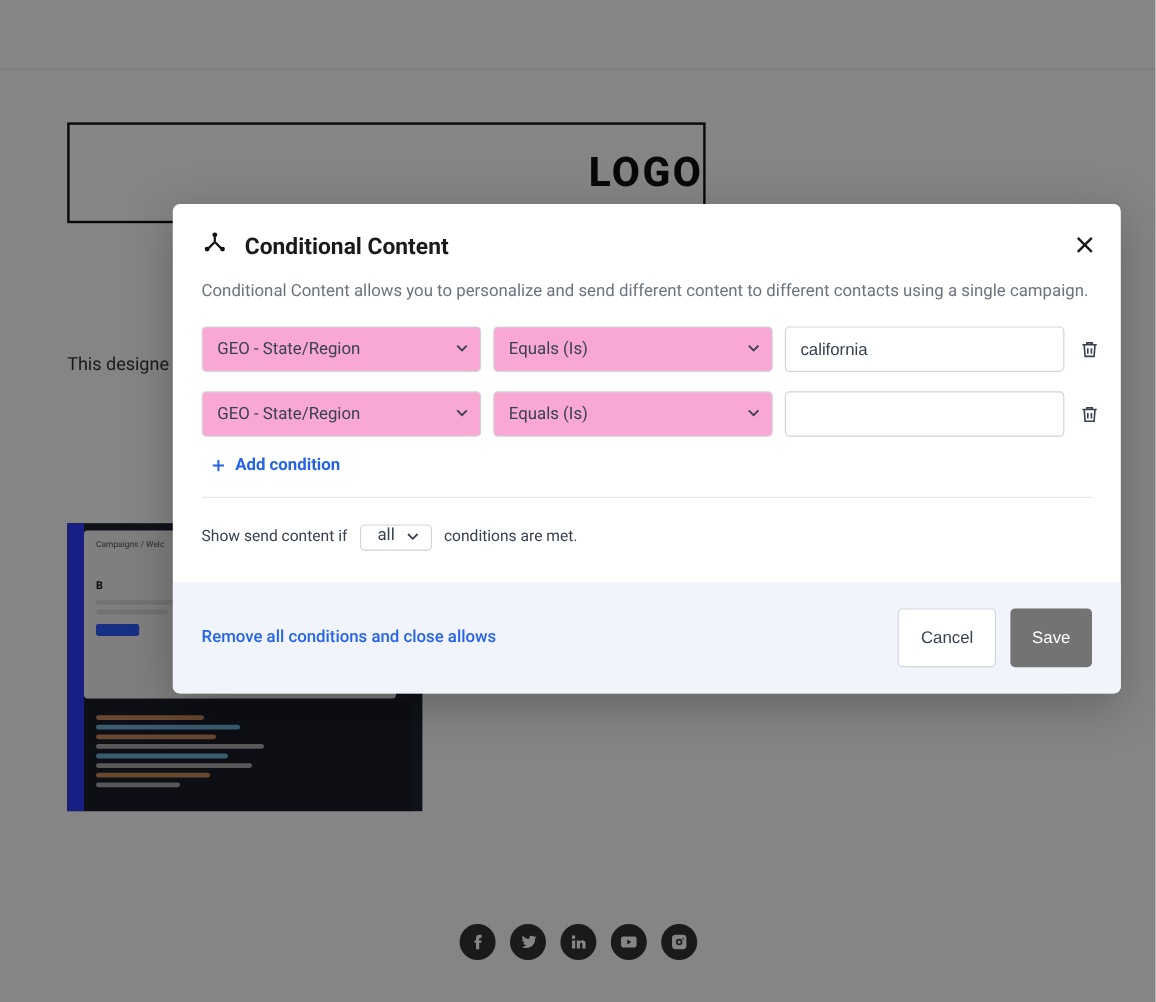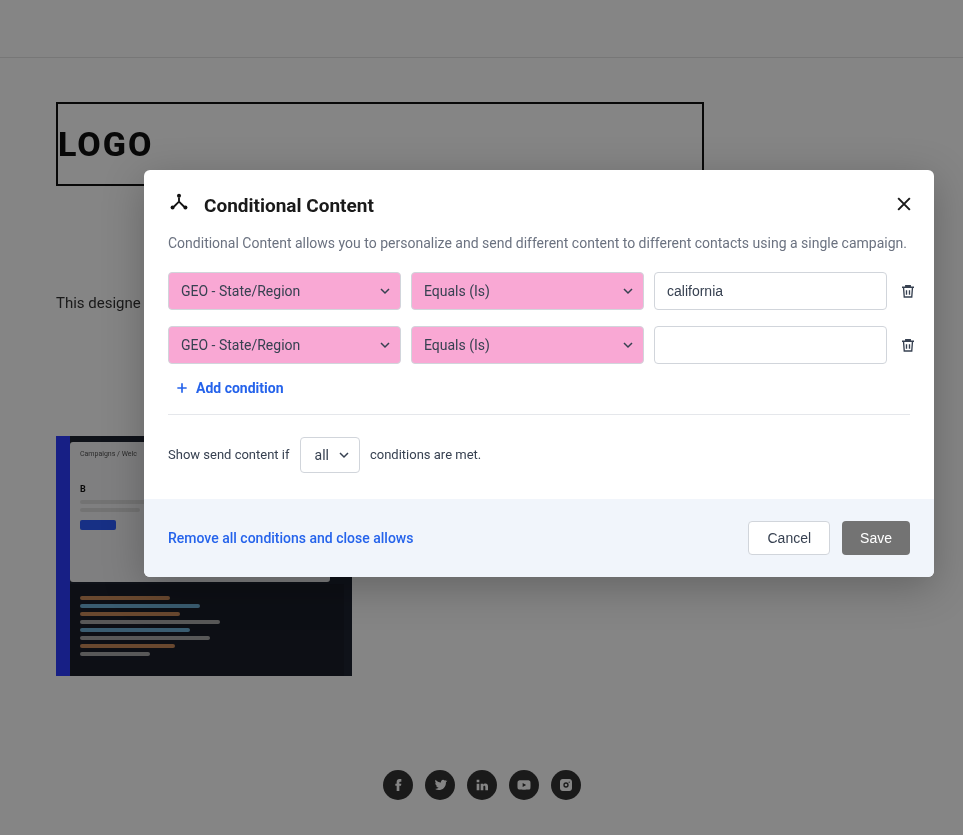--- a/index.html
+++ b/index.html
@@ -18,26 +18,26 @@
   }
   .top-bar {
     height: 58px;
     border-bottom: 1px solid #e5e5e5;
     background: #fff;
   }
   .content-area {
     padding: 44px 56px;
   }
   .logo-box {
-    width: 648px;
+    width: 532px;
     height: 84px;
     border: 2px solid #111;
     display: flex;
     align-items: center;
-    justify-content: flex-start;
+    justify-content: flex-end;
   }
   .logo-text {
     font-size: 34px;
     font-weight: 800;
     letter-spacing: 2px;
     color: #111;
   }
   .body-text {
     margin-top: 108px;
     font-size: 15px;
@@ -198,25 +198,25 @@
   .match-row {
     display: flex;
     align-items: center;
     gap: 10px;
     padding: 22px 24px 26px;
     font-size: 13px;
     color: #374151;
   }
   .match-select {
     position: relative;
-    height: 36px;
+    height: 22px;
     border: 1px solid #d1d5db;
     border-radius: 4px;
     display: flex;
-    align-items: center;
+    align-items: flex-start;
     padding: 0 30px 0 14px;
     font-size: 14px;
     color: #374151;
     background: #fff;
     cursor: pointer;
   }
   .match-select .caret {
     position: absolute;
     right: 10px;
     top: 50%;
@@ -234,21 +234,21 @@
     color: #2563eb;
     font-size: 14px;
     font-weight: 500;
     cursor: pointer;
   }
   .footer-buttons {
     display: flex;
     gap: 12px;
   }
   .btn {
-    height: 34px;
+    height: 49px;
     padding: 0 18px;
     border-radius: 4px;
     font-size: 14px;
     font-weight: 500;
     display: flex;
     align-items: center;
     cursor: pointer;
     border: none;
   }
   .btn-secondary {

